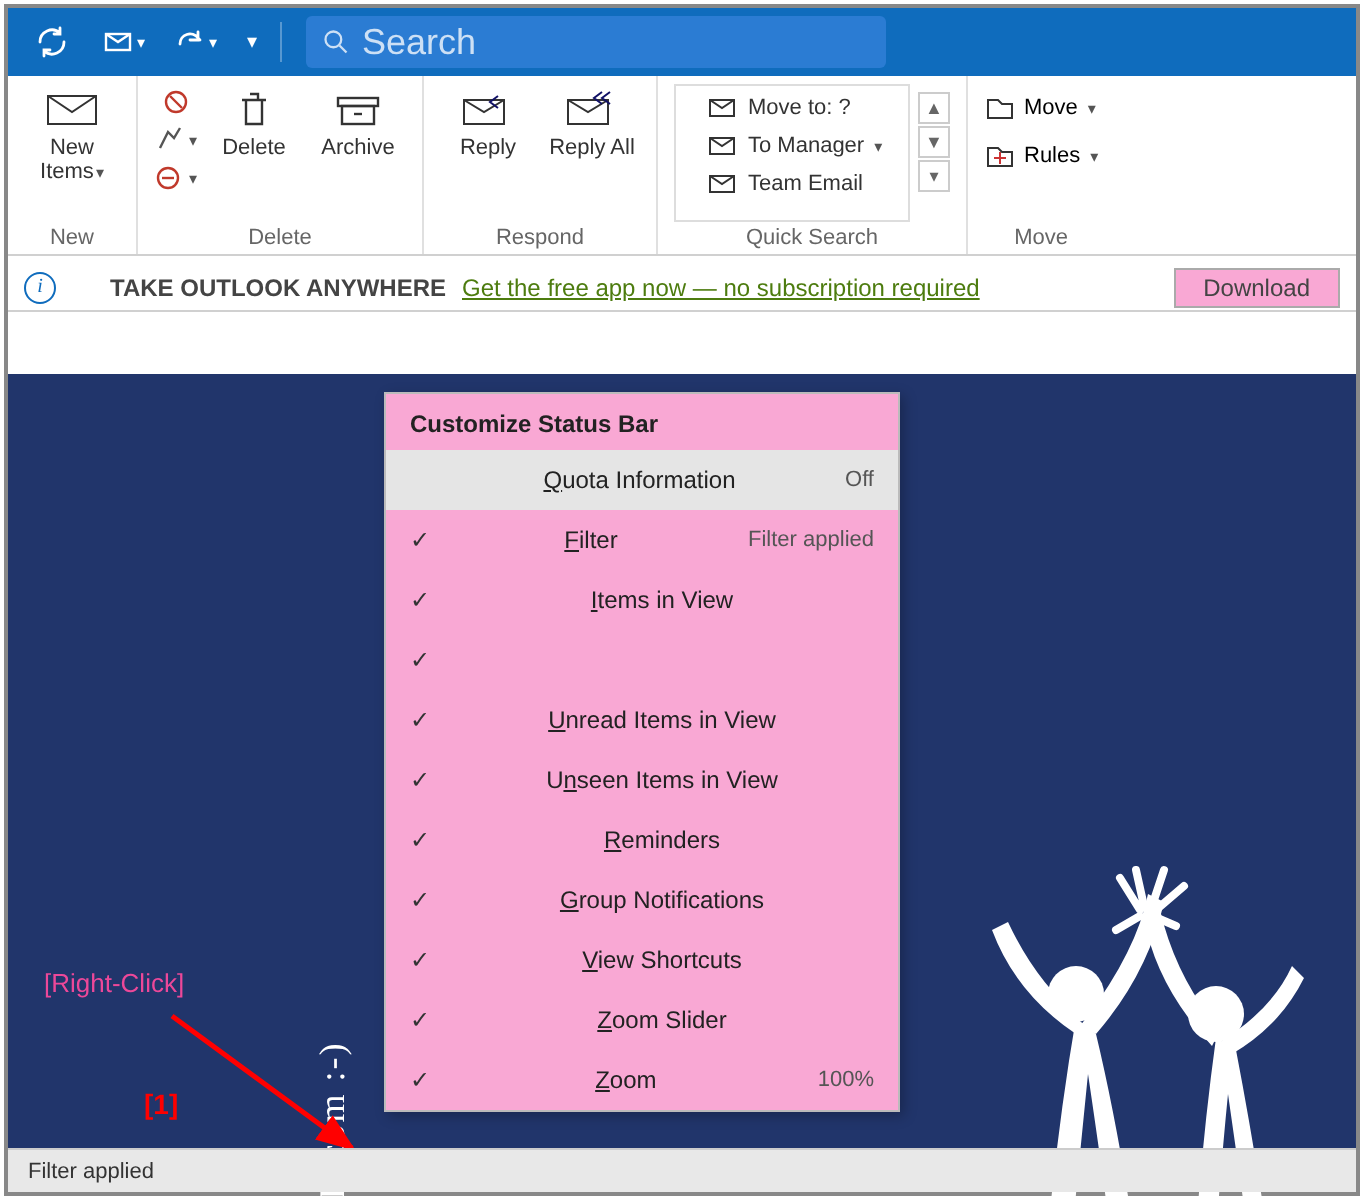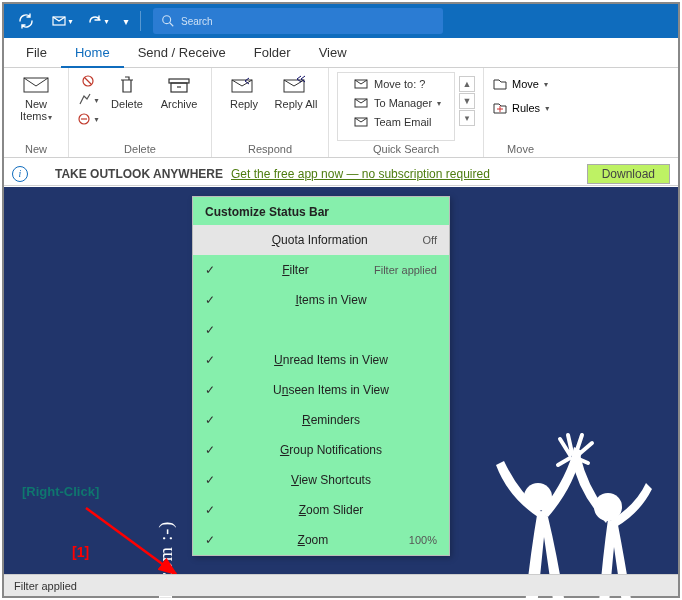--- a/index.html
+++ b/index.html
@@ -5,21 +5,21 @@
 * { margin: 0; padding: 0; box-sizing: border-box; font-family: "Segoe UI", Arial, sans-serif; }
 body { width: 682px; height: 600px; background: #fff; position: relative; overflow: hidden; }
 .frame { border: 2px solid #888; width: 678px; height: 596px; margin: 2px; position: relative; background: #fff; }
 
 .titlebar { background: #0F6CBD; height: 34px; display: flex; align-items: center; padding: 0 6px; gap: 4px; }
 .tbtn { width: 32px; height: 28px; display: flex; align-items: center; justify-content: center; color: #fff; cursor: pointer; }
 .tbtn svg { width: 16px; height: 16px; }
 .tsep { width: 1px; height: 20px; background: rgba(255,255,255,0.3); margin: 0 2px; }
 .searchbox { flex: 0 0 290px; height: 26px; background: #2B7CD3; border-radius: 3px; display: flex; align-items: center; padding: 0 8px; margin-left: 6px; color: #cde0f5; gap: 6px; }
 .searchbox svg { width: 14px; height: 14px; }
-.searchbox span { font-size: 10px; }
+.searchbox span { font-size: 18px; }
 
 .menubar { height: 30px; display: flex; align-items: center; padding: 0 8px; gap: 0; border-bottom: 1px solid #d0d0d0; }
 .menutab { padding: 6px 14px; font-size: 13px; color: #333; cursor: pointer; }
 .menutab.active { border-bottom: 2px solid #0F6CBD; color: #0F6CBD; margin-bottom: -1px; }
 
 .ribbon { height: 90px; background: #fff; display: flex; border-bottom: 1px solid #d0d0d0; margin-bottom: 4px; }
 .rgroup { border-right: 1px solid #e0e0e0; padding: 4px 8px 2px 8px; display: flex; flex-direction: column; justify-content: space-between; }
 .rgroup-title { font-size: 11px; color: #666; text-align: center; padding-top: 2px; }
 .rbtns { display: flex; gap: 4px; flex: 1; }
 .rbtn-lg { display: flex; flex-direction: column; align-items: center; justify-content: flex-start; width: 48px; font-size: 11px; color: #333; cursor: pointer; padding-top: 2px; }
@@ -36,36 +36,36 @@
 .qstep-row svg { width: 16px; height: 14px; }
 .qstep-side { display: flex; flex-direction: column; gap: 1px; padding-top: 4px; }
 .qstep-sidebtn { width: 16px; height: 16px; display: flex; align-items: center; justify-content: center; cursor: pointer; font-size: 9px; color: #666; border: 1px solid #ccc; }
 
 .move-lbl { display: flex; align-items: center; gap: 4px; font-size: 11px; cursor: pointer; height: 20px; }
 .move-lbl svg { width: 16px; height: 14px; }
 
 .infobar { height: 24px; display: flex; align-items: center; padding: 0 8px; gap: 8px; font-size: 12px; color: #444; border-bottom: 1px solid #d0d0d0; }
 .infobar .info-icn { width: 16px; height: 16px; border: 1px solid #0F6CBD; border-radius: 50%; color: #0F6CBD; display: flex; align-items: center; justify-content: center; font-size: 10px; font-style: italic; font-family: serif; }
 .infobar .bold { font-weight: 700; margin-left: 19px; }
-.infobar .dl-btn { margin-left: auto; border: 1px solid #aaa; padding: 2px 14px; font-size: 12px; cursor: pointer; background: #bef264; }
+.infobar .dl-btn { margin-left: auto; border: 1px solid #aaa; padding: 2px 14px; font-size: 12px; cursor: pointer; background: #f9a8d4; }
 
 .content { position: absolute; top: 183px; left: 0; right: 0; bottom: 22px; background: #21356B; }
 
 .statusbar { position: absolute; bottom: 0; left: 0; right: 0; height: 22px; background: #E8E8E8; display: flex; align-items: center; padding: 0 10px; font-size: 11px; color: #333; border-top: 1px solid #ccc; }
 
-.ctxmenu { position: absolute; left: 188px; top: 192px; width: 258px; background: #86efac; border: 1px solid #bbb; box-shadow: 2px 2px 6px rgba(0,0,0,0.25); z-index: 50; }
+.ctxmenu { position: absolute; left: 188px; top: 192px; width: 258px; background: #f9a8d4; border: 1px solid #bbb; box-shadow: 2px 2px 6px rgba(0,0,0,0.25); z-index: 50; }
 .ctxmenu-title { font-weight: 600; font-size: 12px; padding: 8px 12px 6px 12px; color: #222; }
 .ctxmenu-item { display: flex; align-items: center; height: 30px; padding: 0 12px 0 10px; font-size: 12px; color: #222; cursor: pointer; gap: 8px; }
 .ctxmenu-item.hl { background: #E5E5E5; }
 .ctxmenu-item .chk { width: 14px; text-align: center; font-size: 12px; color: #333; }
 .ctxmenu-item .itmlbl { flex: 1; text-align: center; }
 .ctxmenu-item .itmval { color: #555; font-size: 11px; }
 .ctxmenu-item .ul { text-decoration: underline; }
 
-.anno-rc { position: absolute; left: 18px; top: 480px; color: #0f766e; font-size: 13px; font-weight: bold; }
+.anno-rc { position: absolute; left: 18px; top: 480px; color: #ec4899; font-size: 13px; font-weight: normal; }
 .anno-1 { position: absolute; left: 68px; top: 540px; color: #FF0000; font-size: 14px; font-weight: bold; }
 .anno-2 { position: absolute; left: 380px; top: 358px; color: #FF0000; font-size: 14px; font-weight: bold; }
 .anno-arrow { position: absolute; left: 74px; top: 500px; }
 .anno-arrow svg { width: 110px; height: 76px; }
 
 .watermark { position: absolute; left: 152px; top: 546px; transform: rotate(-90deg); transform-origin: left top; color: #fff; font-size: 18px; font-family: "Comic Sans MS", cursive; letter-spacing: 1px; white-space: nowrap; }
 
 .mascot { position: absolute; right: 20px; top: 230px; width: 180px; height: 260px; }
 .mascot svg { width: 100%; height: 100%; }
 
@@ -101,27 +101,20 @@
     <div class="tsep"></div>
     <div class="searchbox">
       <svg viewBox="0 0 16 16">
           <circle cx="6.5" cy="6.5" r="4.5" stroke="#cde0f5" stroke-width="1.3" fill="none"></circle>
           <path d="M10 10l4 4" stroke="#cde0f5" stroke-width="1.3"></path>
         </svg>
       <span>Search</span>
     </div>
   </div>
 
-  <div class="menubar">
-    <div class="menutab">File</div>
-    <div class="menutab active">Home</div>
-    <div class="menutab">Send / Receive</div>
-    <div class="menutab">Folder</div>
-    <div class="menutab">View</div>
-  </div>
 
   <div class="ribbon">
 
     <div class="rgroup">
       <div class="rbtns">
         <div class="rbtn-lg">
           <div class="icn">
             <svg viewBox="0 0 26 20" class="envelope-icon">
                 <rect x="1" y="3" width="24" height="14"></rect>
                 <path d="M1 3l12 8 12-8"></path>

